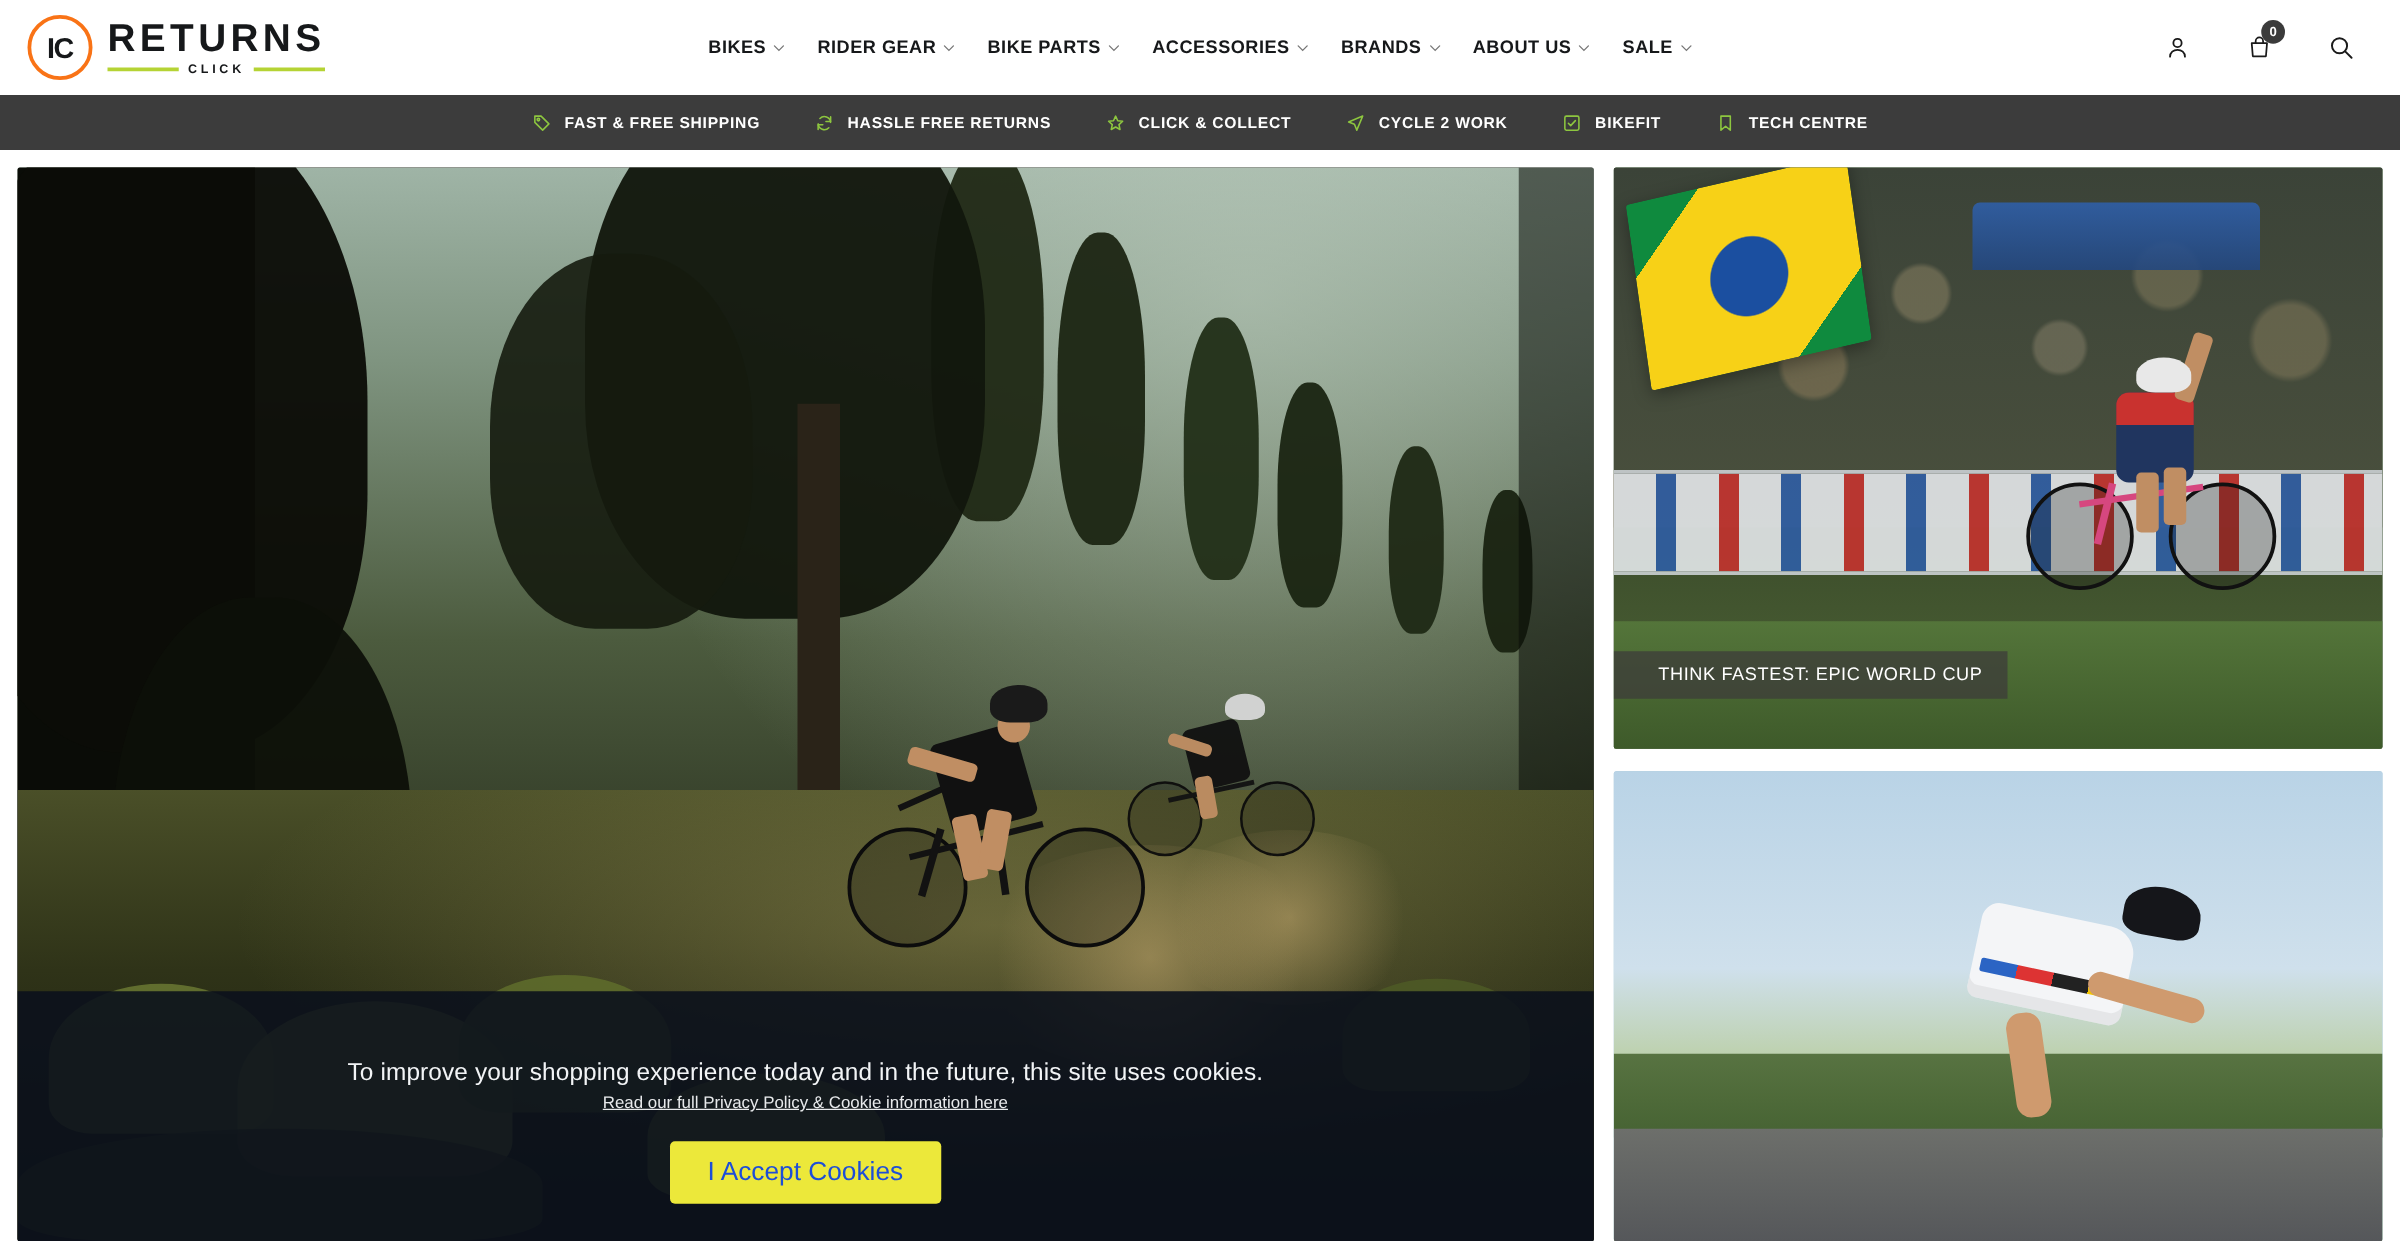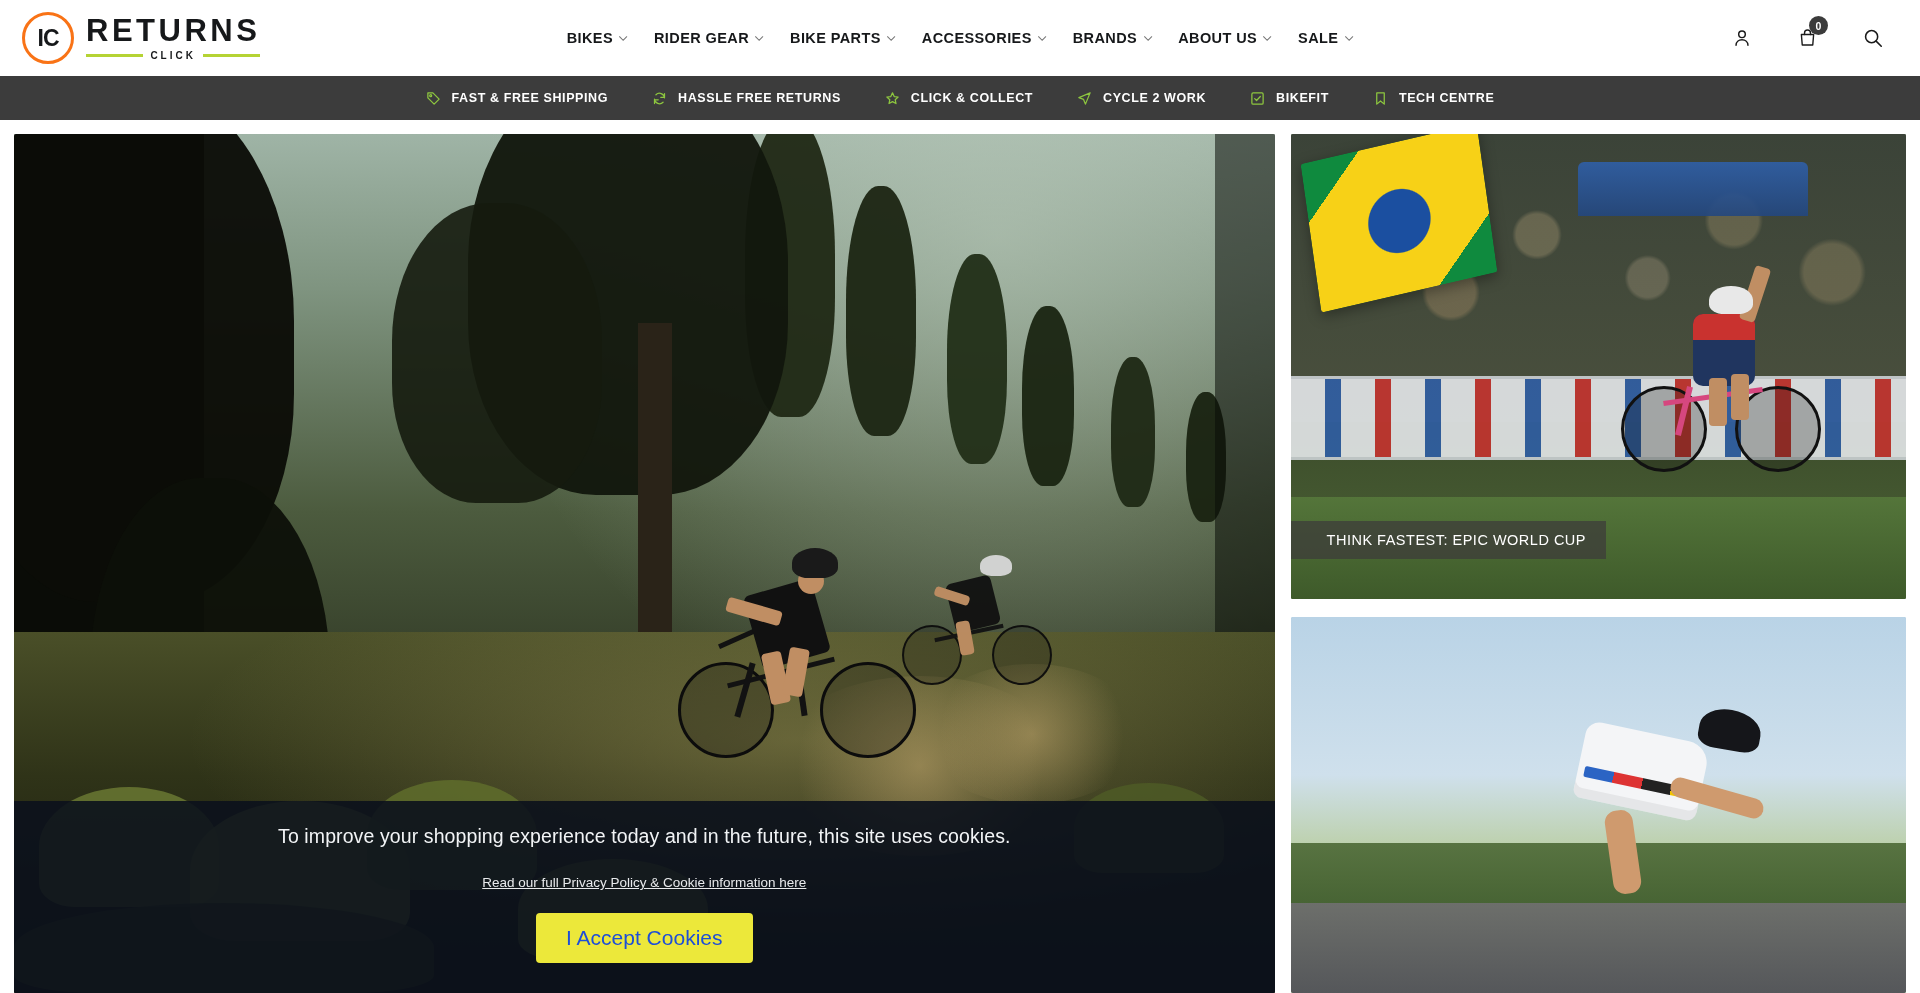--- a/index.html
+++ b/index.html
@@ -128,31 +128,31 @@
     white-space: nowrap;
   }
 
   
   .cookie-banner {
     position: absolute;
     left: 14px; right: 0;
     bottom: 0;
     width: 1270px;
     background: rgba(11,17,28,0.90);
-    padding: 24px 20px 30px 20px;
+    padding: 54px 20px 30px 20px;
     text-align: center;
     z-index: 40;
   }
   .cookie-text {
     color: #f2f4f6; font-size: 19.5px; font-weight: 400;
     letter-spacing: 0.1px;
   }
   .cookie-link {
     display: inline-block;
-    margin-top: 27px;
+    margin-top: 4px;
     color: #e8eaec; font-size: 13.5px;
     text-decoration: underline; cursor: pointer;
   }
   .cookie-btn {
     display: inline-block;
     margin-top: 22px;
     background: #ece83a;
     color: #1d4ed8;
     border: none;
     border-radius: 4px;

